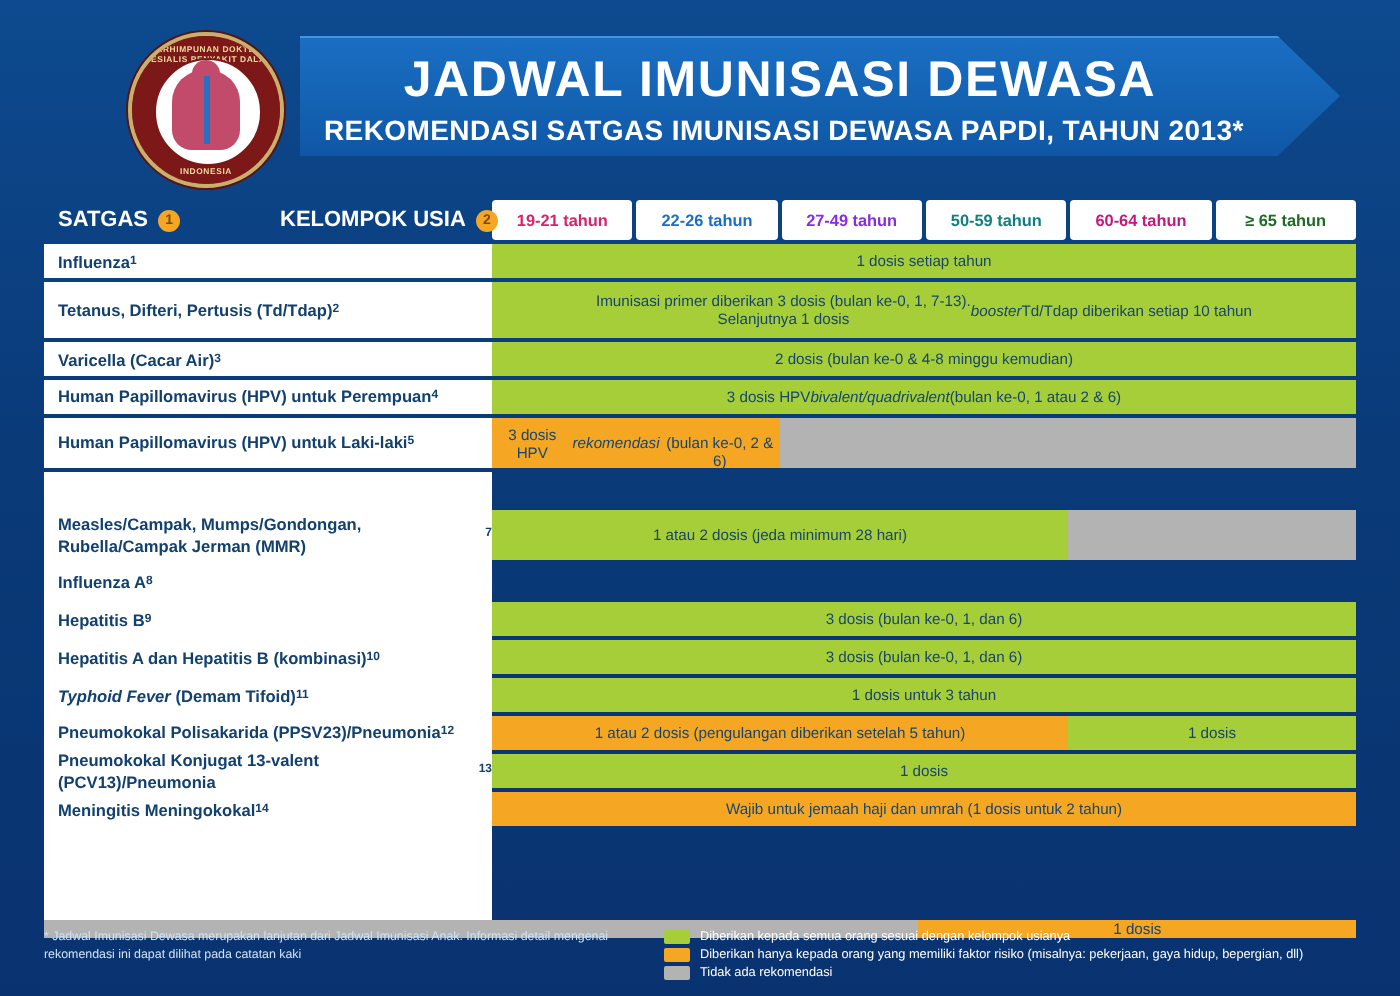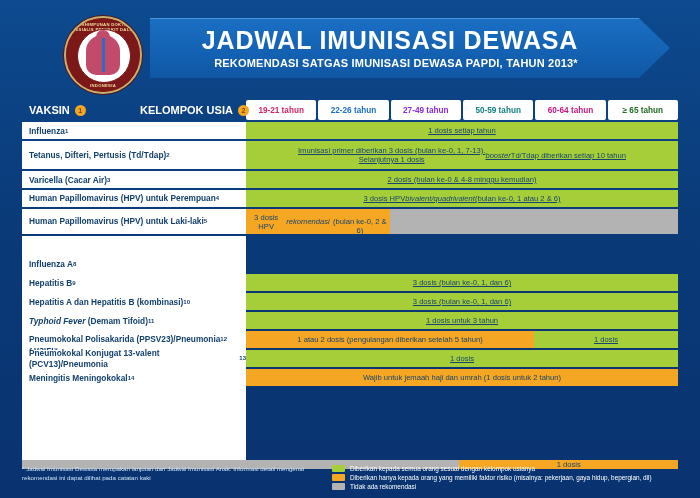--- a/index.html
+++ b/index.html
@@ -55,22 +55,22 @@
     position:absolute;inset:0;
     background:linear-gradient(180deg,#1a6fc4 0%,#0f57a5 100%);
     clip-path:polygon(0 0, 94% 0, 100% 50%, 94% 100%, 0 100%);
     box-shadow:inset 0 1px 0 #4a94d8;
   }
   .banner h1{
     position:absolute;left:0;right:40px;top:8px;margin:0;text-align:center;
     color:#ffffff;font-size:25px;font-weight:bold;letter-spacing:.8px;
   }
   .banner h2{
-    position:absolute;left:12px;right:40px;top:39px;margin:0;text-align:center;
-    color:#ffffff;font-size:11px;font-weight:bold;letter-spacing:.2px;
+    position:absolute;left:12px;right:40px;top:39px;margin:0;
+    color:#ffffff;font-size:14px;font-weight:bold;letter-spacing:.2px;
   }
   
   .table{
     position:absolute;left:22px;top:100px;width:656px;
   }
   .row{display:flex;align-items:stretch;margin-bottom:2px;}
   .hdr{height:20px;}
   .label-cell{
     width:224px;flex:0 0 224px;
     background:#ffffff;color:#12406f;
@@ -98,21 +98,21 @@
     display:flex;align-items:center;justify-content:center;
     font-size:8.2px;font-weight:bold;
   }
   .age:last-child{margin-right:0;}
   .c-pink{color:#d6236b;}
   .c-blue{color:#1a6fc4;}
   .c-purple{color:#8a2be2;}
   .c-teal{color:#0f7f7f;}
   .c-mag{color:#c2187f;}
   .c-dgreen{color:#1d6b23;}
-  .green{background:#a6ce39;text-decoration:underline;}
+  .green{background:#a6ce39;}
   .orange{background:#f5a623;}
   .grey{background:#b3b3b3;}
   
   .footer{
     position:absolute;left:22px;bottom:8px;width:656px;display:flex;gap:10px;align-items:flex-start;
   }
   .note{
     width:300px;color:#cfe2f5;font-size:6.2px;line-height:1.45;
   }
   .legend{flex:1;display:flex;flex-direction:column;gap:2px;}
@@ -140,21 +140,21 @@
       <h1>JADWAL IMUNISASI DEWASA</h1>
       <h2>REKOMENDASI SATGAS IMUNISASI DEWASA PAPDI, TAHUN 2013*</h2>
     </div>
   </div>
 
   <div class="table">
 
     <div class="row hdr">
       <div class="label-cell">
         <span class="vaksin-hd">
-          <span>VAKSIN</span>
+          <span>SATGAS</span>
           <span class="dot">1</span>
         </span>
       </div>
       <div class="grid">
         <div class="age c-pink">19-21 tahun</div>
         <div class="age c-blue">22-26 tahun</div>
         <div class="age c-purple">27-49 tahun</div>
         <div class="age c-teal">50-59 tahun</div>
         <div class="age c-mag">60-64 tahun</div>
         <div class="age c-dgreen">≥ 65 tahun</div>
@@ -211,20 +211,30 @@
         <div class="row" style="height: 17px; flex-direction: column;">
           <div class="label-cell">
             <span>Zoster</span>
             <sup>6</sup>
           </div>
           <div class="grid">
             <div class="seg grey" style="flex: 4 1 0px;"></div>
             <div class="seg orange" style="flex: 2 1 0px;">1 dosis</div>
           </div>
         </div>
+        <div class="row" style="height: 25px;">
+          <div class="label-cell two">
+            <span>Measles/Campak, Mumps/Gondongan, Rubella/Campak Jerman (MMR)</span>
+            <sup>7</sup>
+          </div>
+          <div class="grid">
+            <div class="seg green" style="flex: 4 1 0px;">1 atau 2 dosis (jeda minimum 28 hari)</div>
+            <div class="seg grey" style="flex: 2 1 0px;"></div>
+          </div>
+        </div>
         <div class="row" style="height: 17px;">
           <div class="label-cell">
             <span>Influenza A</span>
             <sup>8</sup>
           </div>
           <div class="grid">
             <div class="seg green" style="flex: 6 1 0px; margin-top: 44px;">2 dosis (bulan ke-0 dan 6-12)</div>
           </div>
         </div>
         <div class="row" style="height: 17px;">

